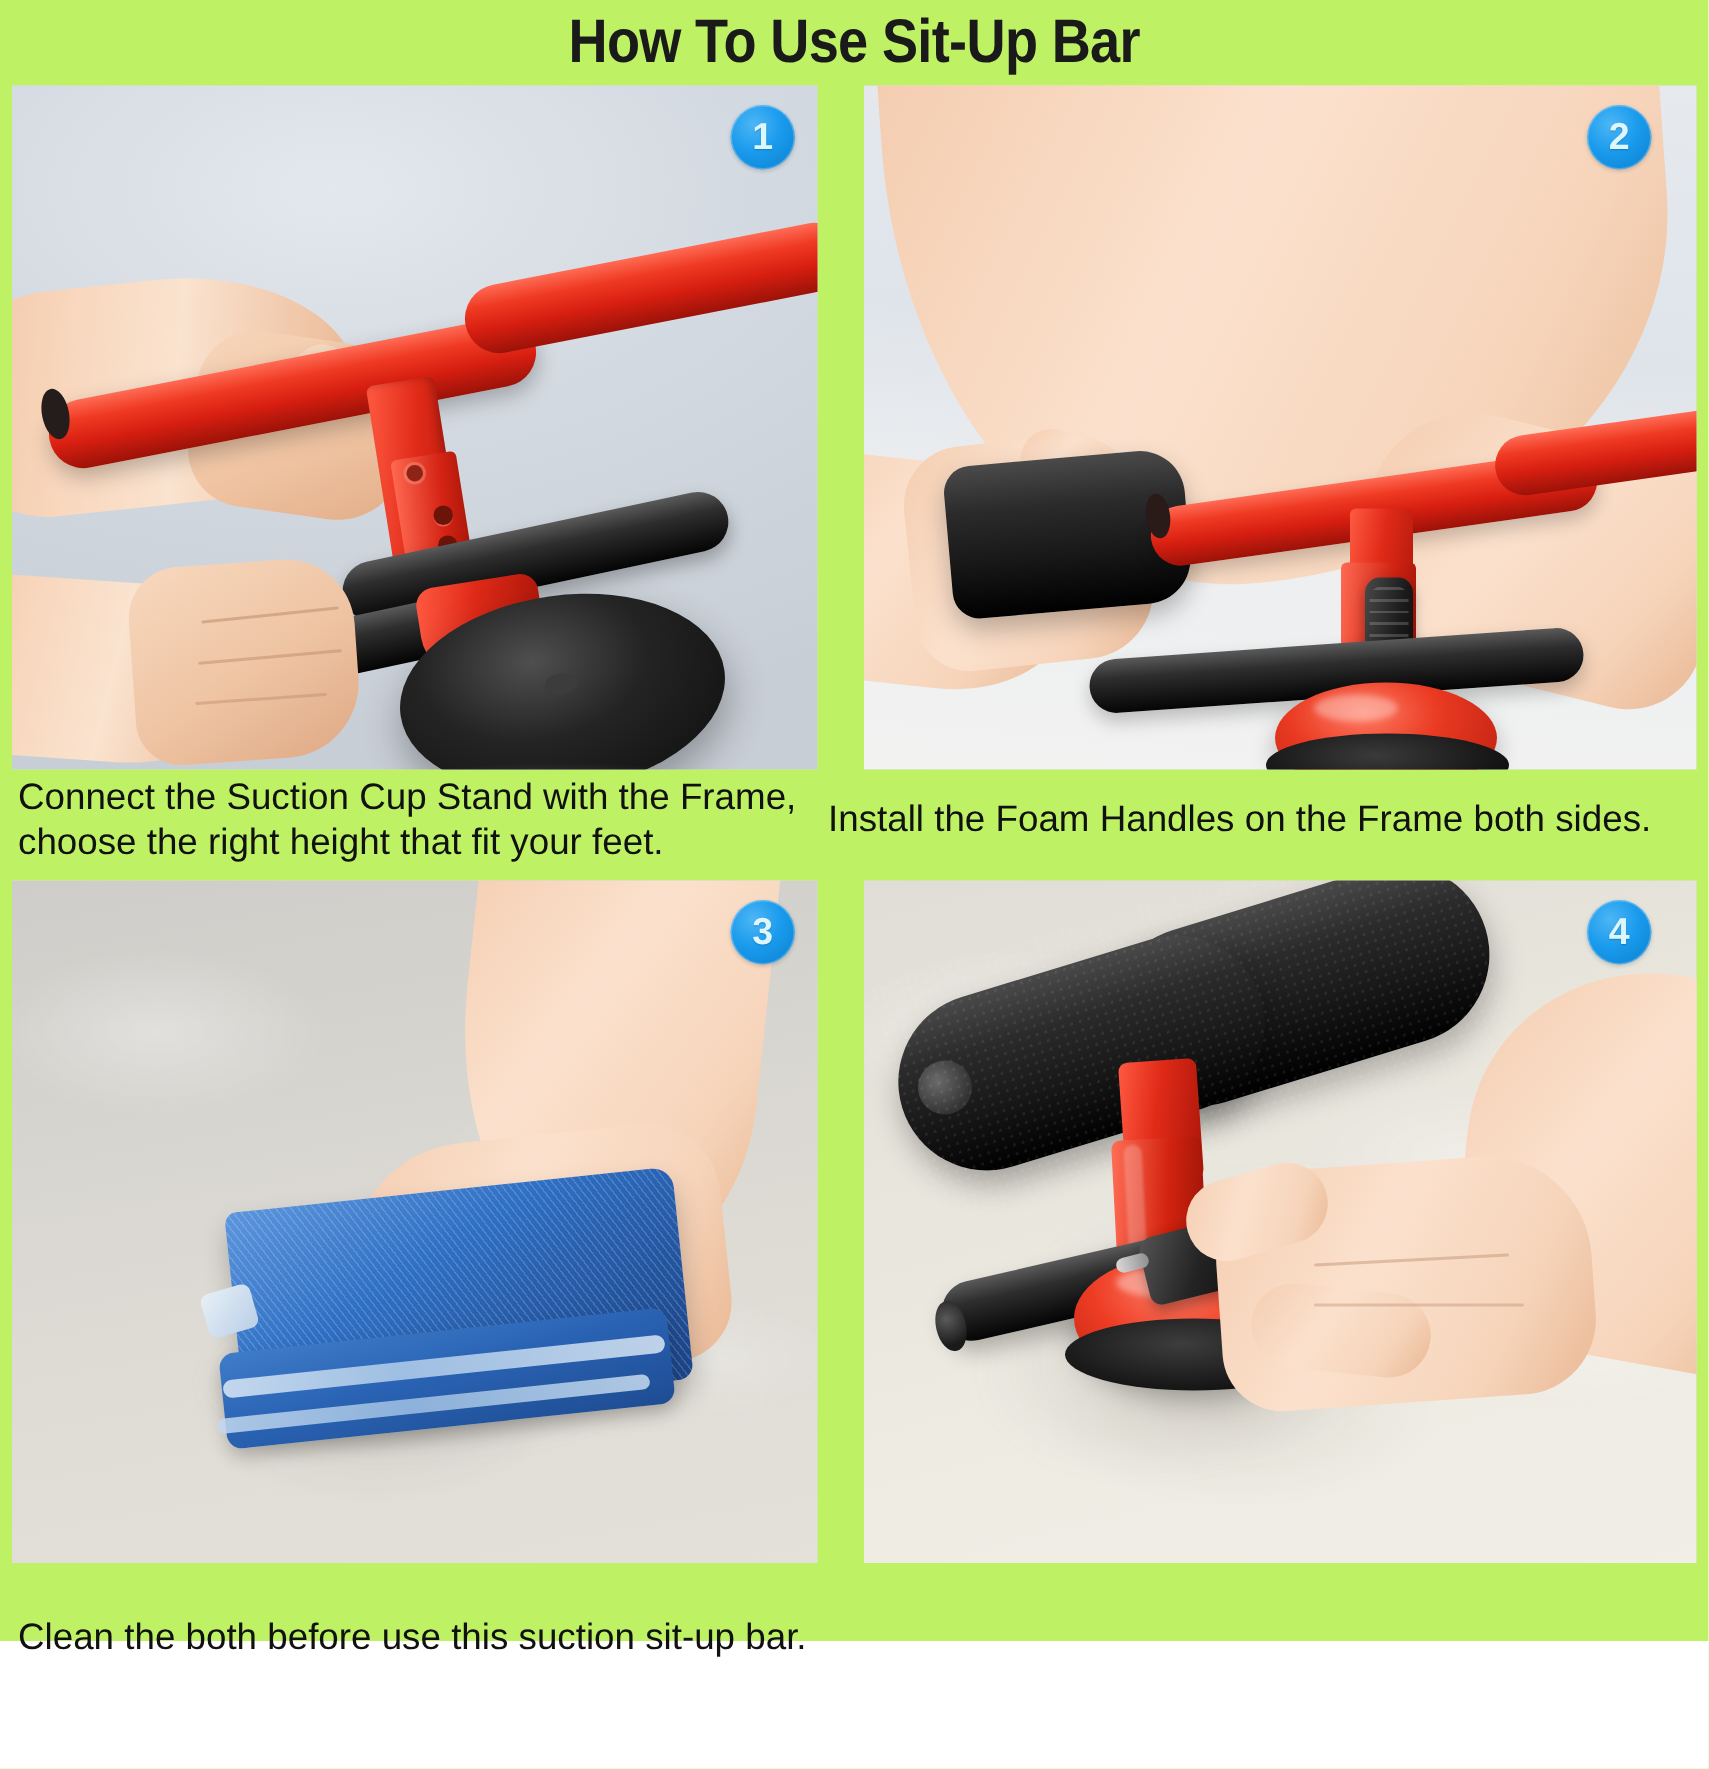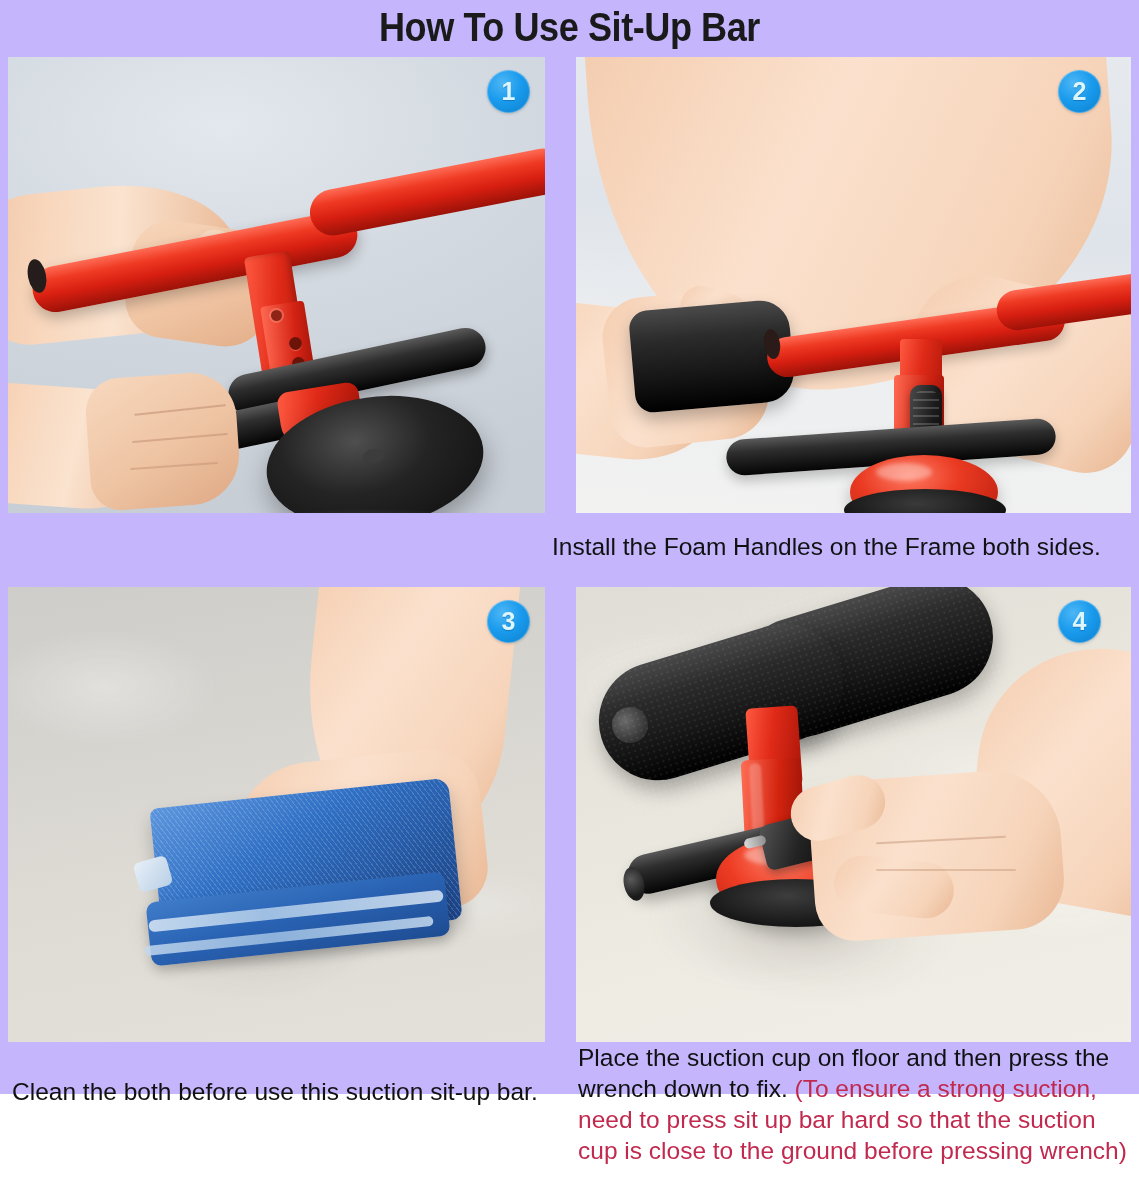--- a/index.html
+++ b/index.html
@@ -10,21 +10,21 @@
     height: 1179px;
     background: #ffffff;
     font-family: "Liberation Sans", sans-serif;
     overflow: hidden;
   }
 
   #infographic {
     position: relative;
     width: 1139px;
     height: 1094px;
-    background: #c4b5fd;
+    background: #bef264;
   }
 
   
   .title-bar {
     position: absolute;
     left: 0; top: 0;
     width: 1139px;
     height: 55px;
     display: flex;
     align-items: center;
@@ -319,17 +319,18 @@
     <div class="skin-soft" style="left:236px; top:188px; width:250px; height:160px; border-radius:60px 70px 50px 40px; transform:rotate(-4deg);"></div>
     <div class="skin-soft" style="left:214px; top:194px; width:96px; height:54px; border-radius:28px; transform:rotate(-16deg);"></div>
     <div class="skin-soft" style="left:258px; top:272px; width:120px; height:56px; border-radius:30px; transform:rotate(6deg);"></div>
     <div style="position:absolute; left:300px; top:252px; width:130px; height:2px; background:rgba(195,150,120,.5); transform:rotate(-3deg); border-radius:2px;"></div>
     <div style="position:absolute; left:300px; top:282px; width:140px; height:2px; background:rgba(195,150,120,.45); transform:rotate(0deg); border-radius:2px;"></div>
   </div>
   <div class="badge badge-4">
     <span>4</span>
   </div>
 
+  <div class="caption cap-1">Connect the Suction Cup Stand with the Frame,
+choose the right height that fit your feet.</div>
   <div class="caption cap-2">Install the Foam Handles on the Frame both sides.</div>
   <div class="caption cap-3">Clean the both before use this suction sit-up bar.</div>
-  <div class="caption cap-4"><span>Place the suction cup on floor and then press the wrench down to fix. </span><span class="red">(To ensure a strong suction, need to press sit up bar hard so that the suction cup is close to the ground before pressing wrench)</span></div>
 
 </div>
 
 </body></html>

